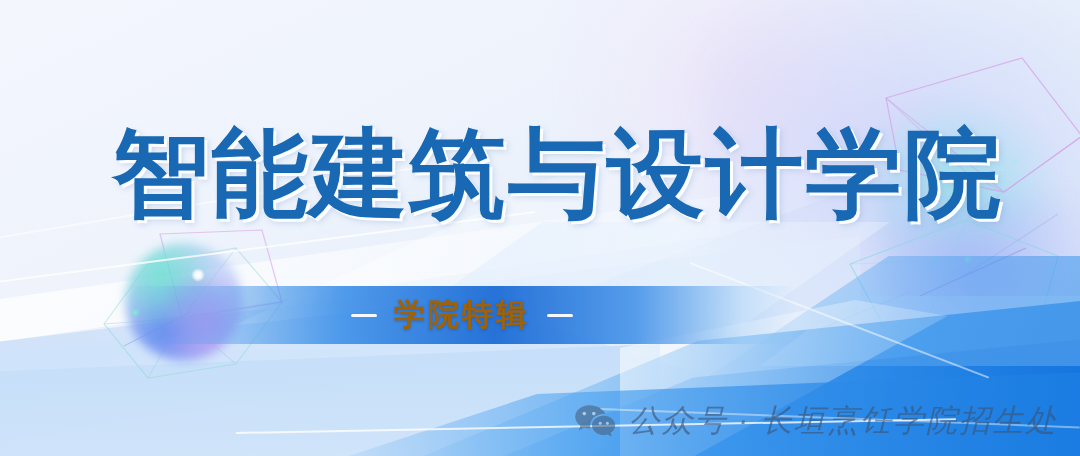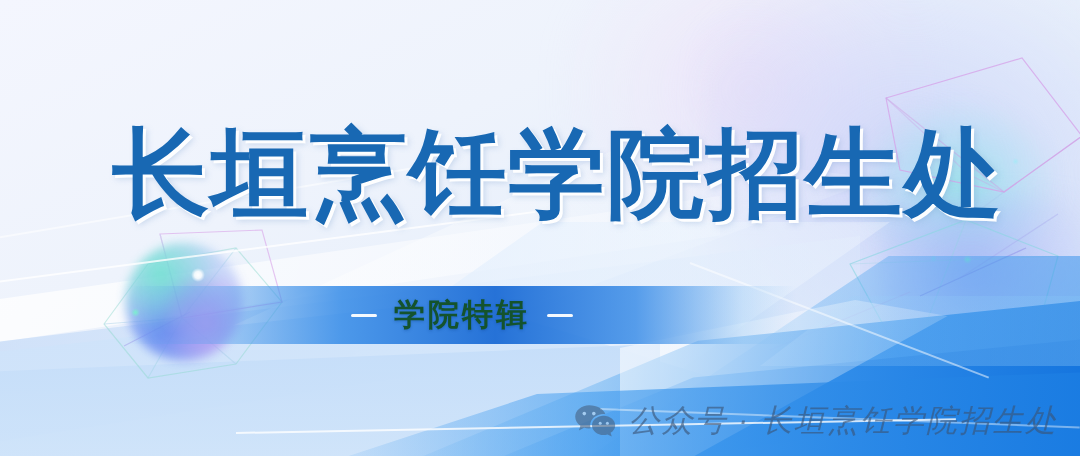--- a/index.html
+++ b/index.html
@@ -205,21 +205,21 @@
         rgba(50,136,230,.80) 76%,
         rgba(120,186,242,.28) 92%,
         rgba(160,208,246,0) 100%);
   }
   .subtitle{
     position:absolute;
     left:128px; top:286px;
     width:668px; height:58px;
     display:flex; align-items:center; justify-content:center;
     gap:17px;
-    color:#14532d;
+    color:#a16207;
     font-size:31px;
     font-weight:bold;
     letter-spacing:3px;
     text-shadow:0 1px 3px rgba(16,72,150,.45);
   }
   .sub-dash{
     display:inline-block;
     width:26px; height:3px;
     background:#ffffff;
     border-radius:2px;
@@ -302,21 +302,21 @@
   <div class="blue-5"></div>
   <div class="blue-light"></div>
   <div class="blue-3"></div>
 
   <div class="hair hair-2"></div>
   <div class="hair hair-1"></div>
   <div class="hair hair-5"></div>
   <div class="hair hair-4"></div>
   <div class="hair hair-3"></div>
 
-  <div class="title">长垣烹饪学院招生处</div>
+  <div class="title">智能建筑与设计学院</div>
 
   <div class="subtitle-band"></div>
   <div class="subtitle">
     <span class="sub-dash"></span>
     <span>学院特辑</span>
     <span class="sub-dash"></span>
   </div>
 
   <div class="watermark">
     <svg class="wechat-icon" viewBox="0 0 42 34">

